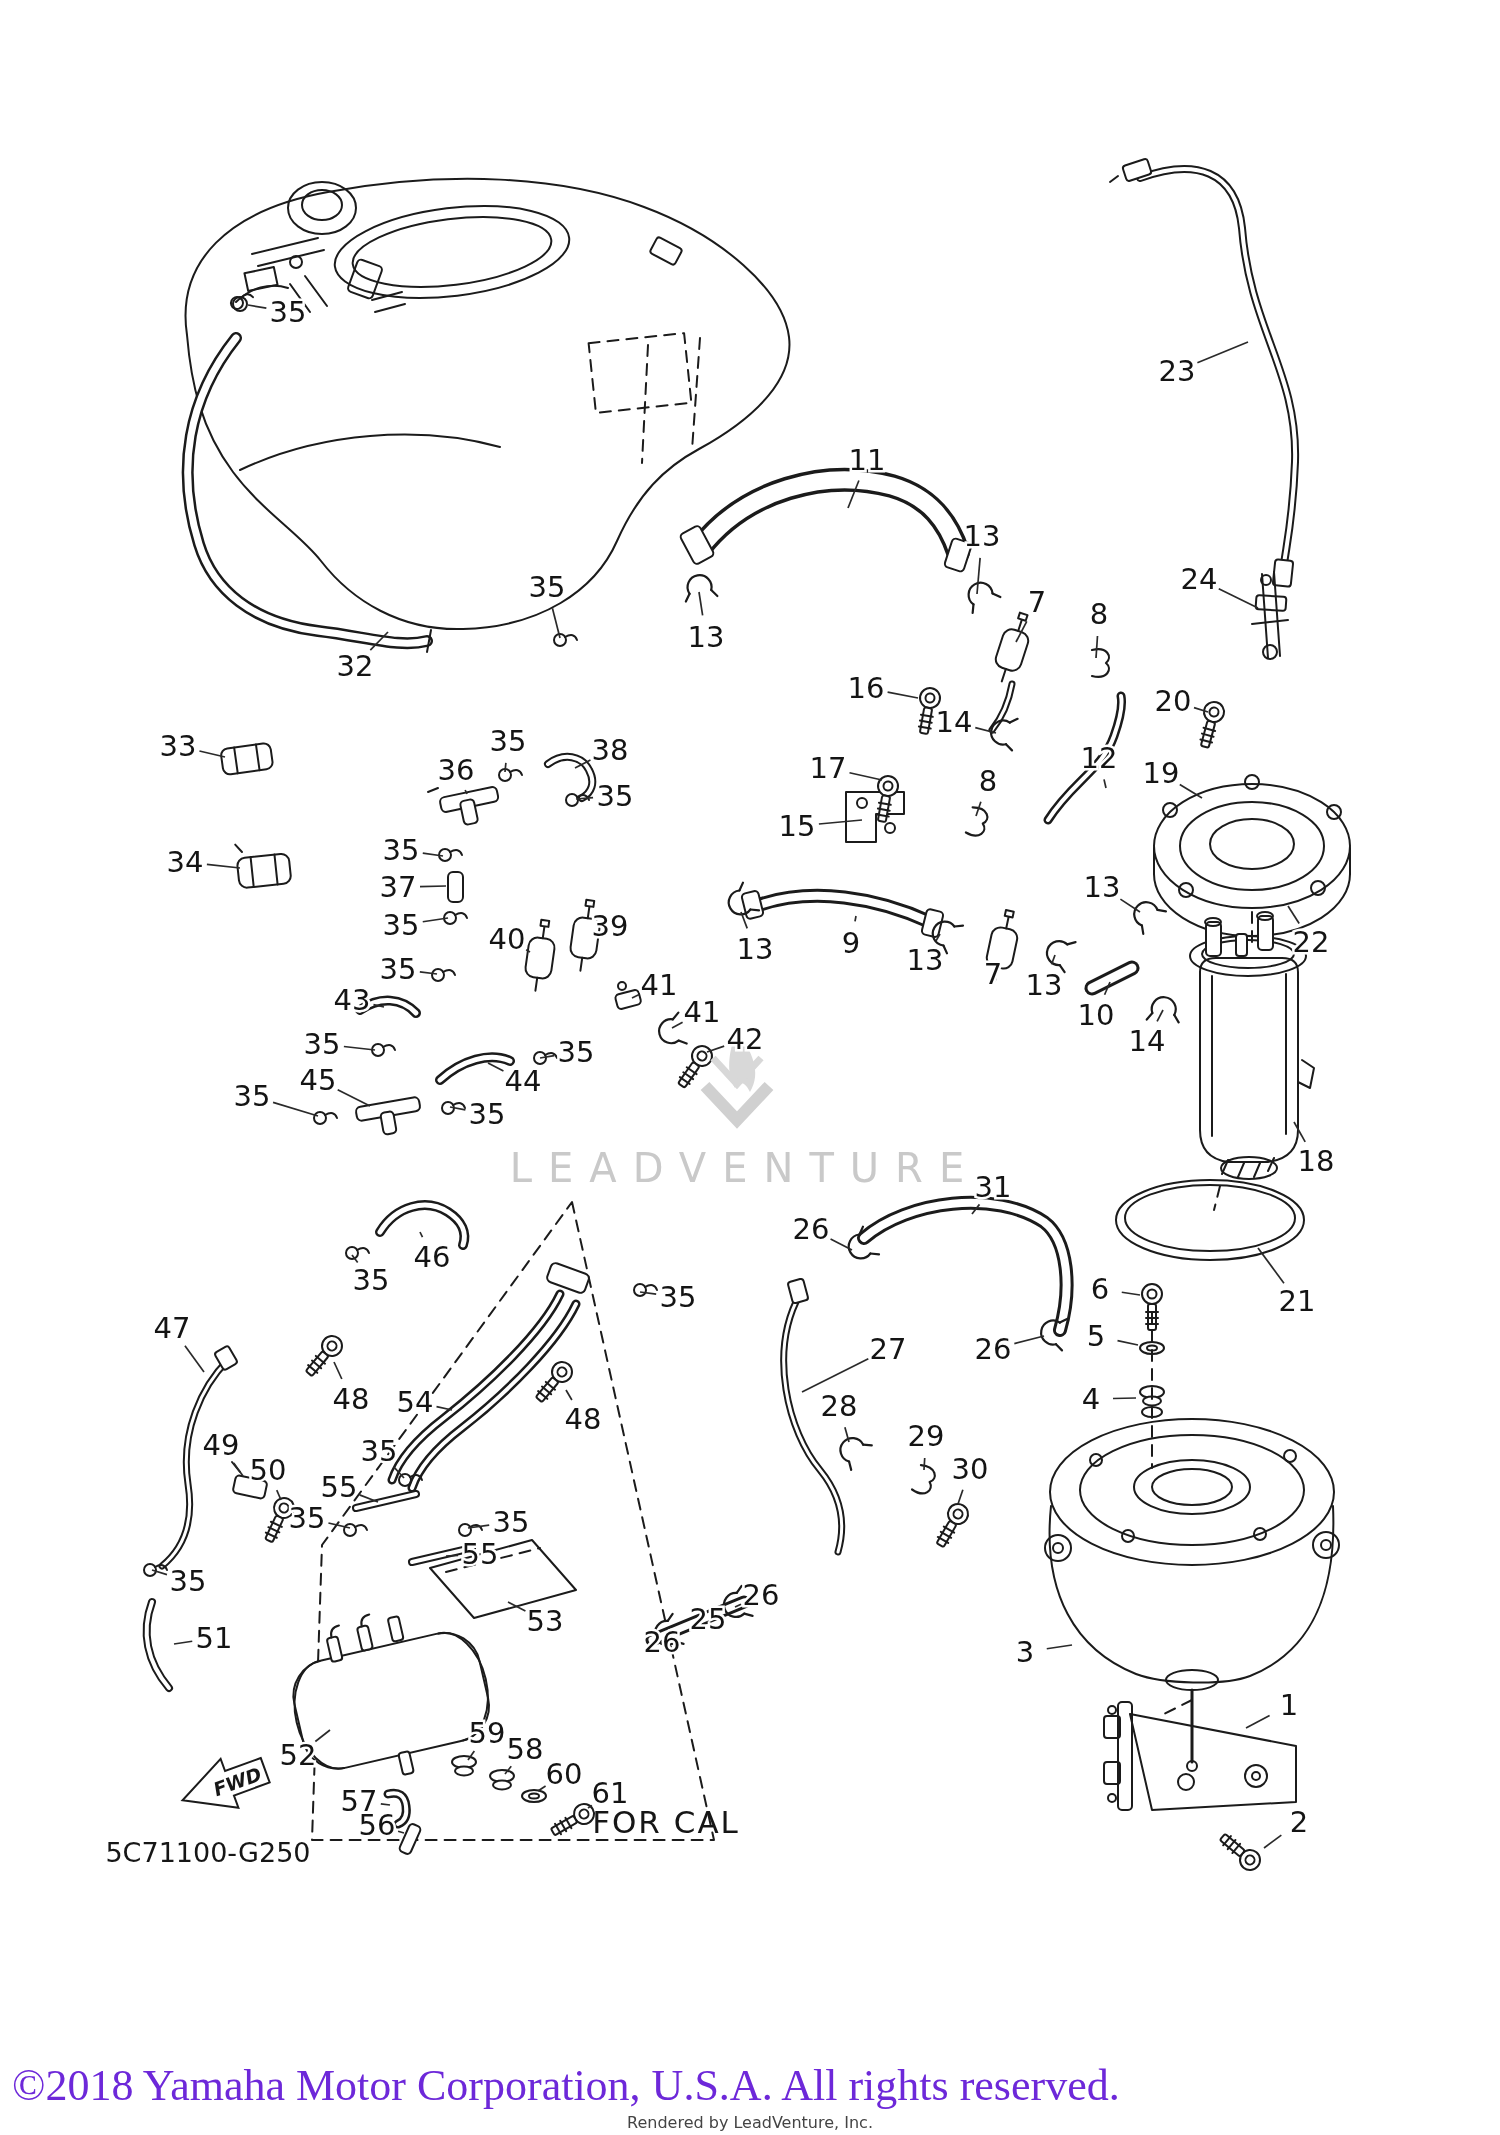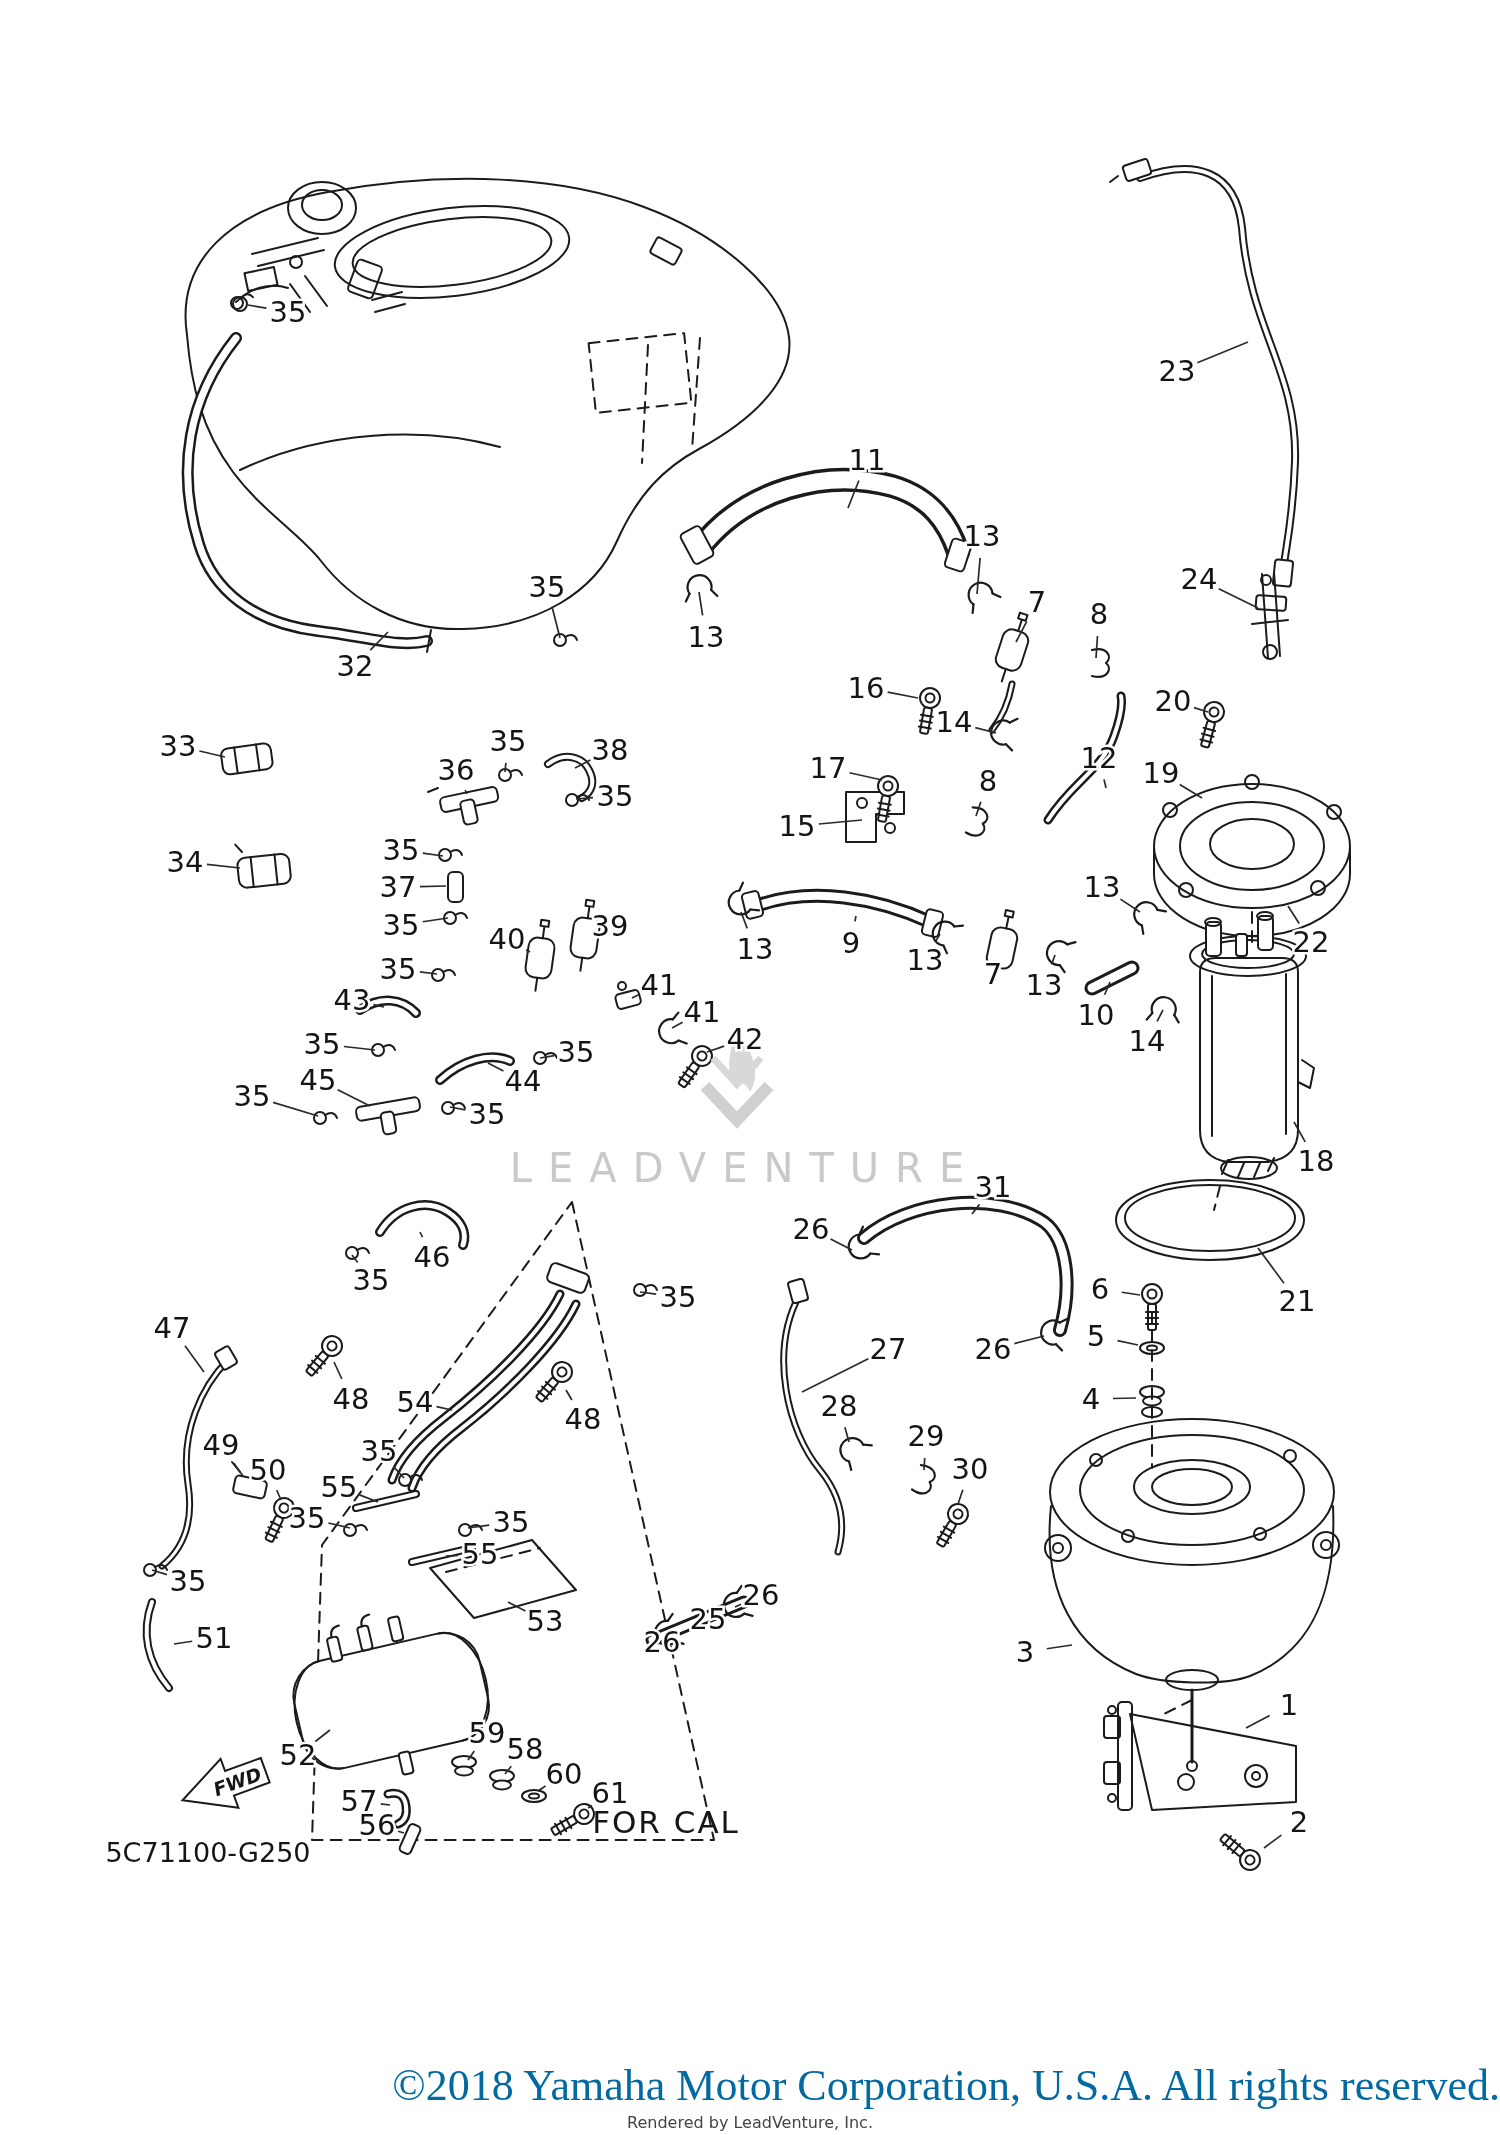--- a/index.html
+++ b/index.html
@@ -19,22 +19,22 @@
   .leader{ stroke:#2a2a2a; stroke-width:1.7; }
   .callout{
     font:29px "DejaVu Sans", sans-serif; fill:#141414; text-anchor:middle;
     dominant-baseline:central; paint-order:stroke; stroke:#ffffff; stroke-width:5px;
   }
   .wm-text{ font:40px "DejaVu Sans", sans-serif; letter-spacing:16px; fill:var(--watermark); text-anchor:middle; }
   .code-text{ font:27px "DejaVu Sans", sans-serif; fill:#161616; text-anchor:middle; }
   .forcal-text{ font:31px "DejaVu Sans", sans-serif; fill:#161616; text-anchor:middle; letter-spacing:2px; }
   .fwd-text{ font:italic 700 19px "DejaVu Sans", sans-serif; fill:#161616; text-anchor:middle; dominant-baseline:central; }
   .copyright{
-    position:absolute; left:12px; right:0; bottom:24px; text-align:right;
-    font:44px "Liberation Serif", serif; color:#0369a1; white-space:nowrap;
+    position:absolute; left:12px; right:0; bottom:24px; text-align:left;
+    font:44px "Liberation Serif", serif; color:#6d28d9; white-space:nowrap;
   }
   .rendered{
     position:absolute; left:0; right:0; bottom:3px; text-align:center;
     font:16px "DejaVu Sans", sans-serif; color:#444;margin-top:48px;
   }
 </style>
 </head>
 <body>
 
 <div id="stage">

